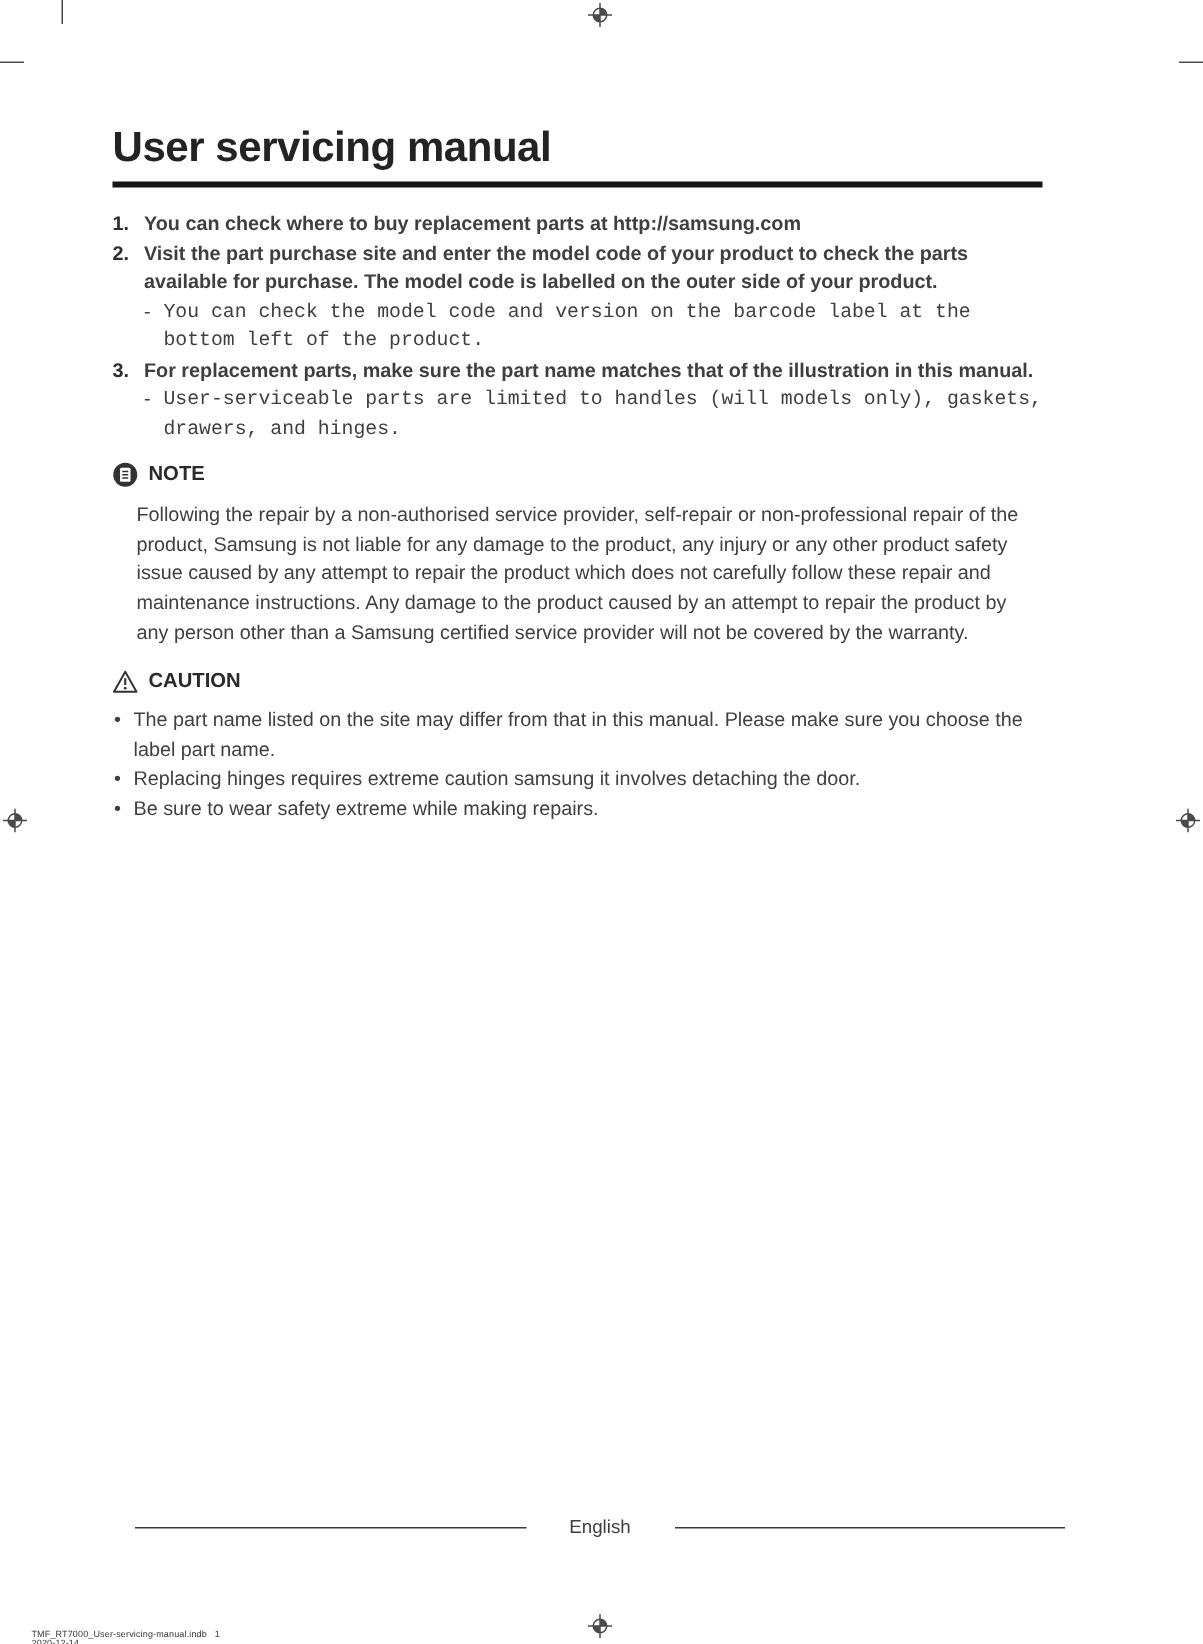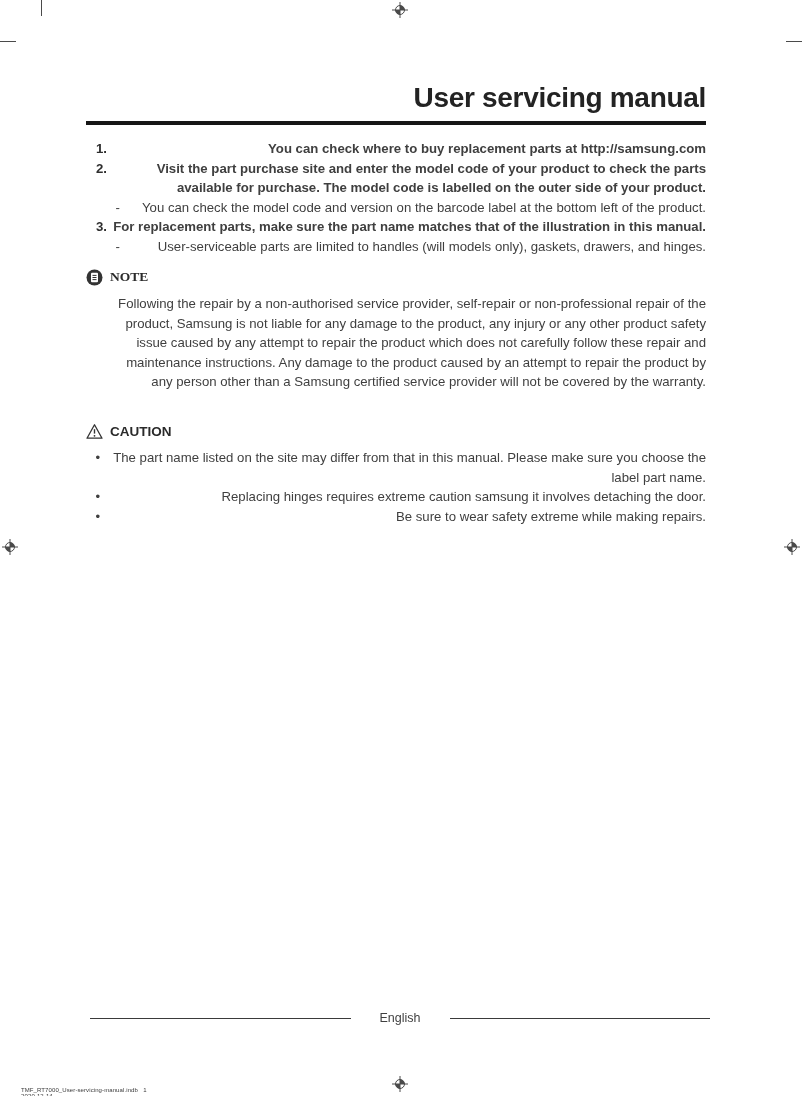--- a/index.html
+++ b/index.html
@@ -16,44 +16,44 @@
   .regmark.top    { left:392px; top:2px; }
   .regmark.left   { left:2px;  top:539px; }
   .regmark.right  { left:784px; top:539px; }
   .regmark.bottom { left:392px; top:1076px; }
   .tick { position:absolute; background:#4a4a4a; }
   .tick.tl-v { left:41px; top:0; width:1px; height:16px; }
   .tick.tl-h { left:0; top:41px; width:16px; height:1px; }
   .tick.tr-h { right:0; top:41px; width:16px; height:1px; }
 
   .content {
-    position:absolute; left:86px; top:82px; width:620px;
-    font-size:13.2px; line-height:1.48;text-align:right;
+    position:absolute; left:75px; top:82px; width:620px;
+    font-size:13.2px; line-height:1.48;
   }
   h1.title {
     margin:0; padding:0;
     font-size:28px; line-height:1.15; font-weight:700;
     letter-spacing:-0.3px; color:#232323;
   }
   .title-rule { margin-top:7px; height:4px; background:#161616; }
 
   .steps { margin-top:14px; }
   .step { display:flex; }
   .step-num { flex:none; width:21px; font-weight:700; color:#2e2e2e; }
   .step-text { flex:1;font-weight:bold; }
   .sub { display:flex; margin-left:21px; }
   .sub-dash { flex:none; width:13px; }
-  .sub-text { flex:1; }
+  .sub-text { flex:1;font-family:Liberation Mono, monospace; }
 
   .sec-head {
     display:flex; align-items:center; gap:7px;
     font-weight:700; color:#2a2a2a; font-size:13.5px;
   }
-  .note-head { margin-top:11px;font-family:Liberation Serif, serif; }
-  .caution-head { margin-top:30px; }
+  .note-head { margin-top:11px; }
+  .caution-head { margin-top:13px; }
   .sec-icon { flex:none; width:17px; height:17px; display:block; }
   .note-body { margin:7px 0 0 16px; }
 
   .bullets { margin-top:6px; }
   .bullet { display:flex; }
   .bullet-marker { flex:none; width:13px; padding-left:1px; }
   .bullet-text { flex:1; }
 
   .footer {
     position:absolute; left:90px; width:620px; top:1011px;

